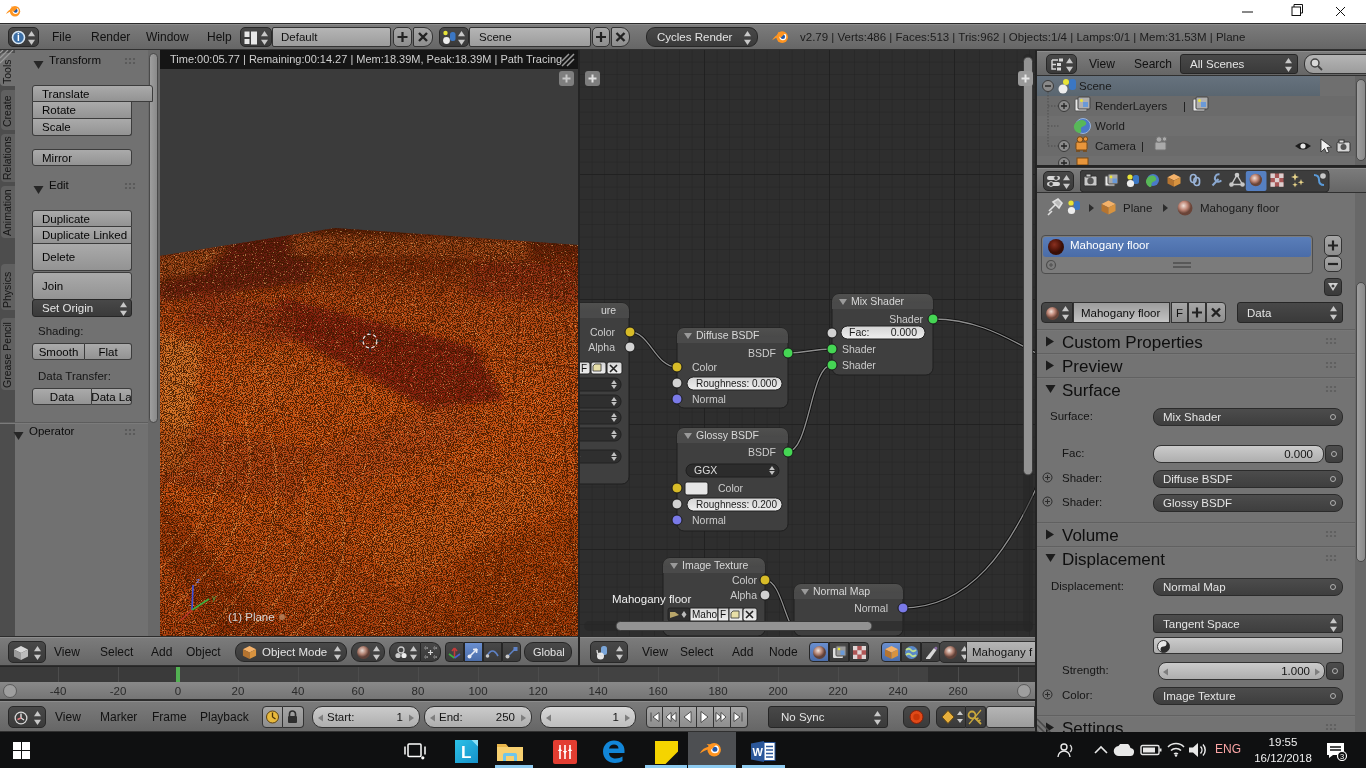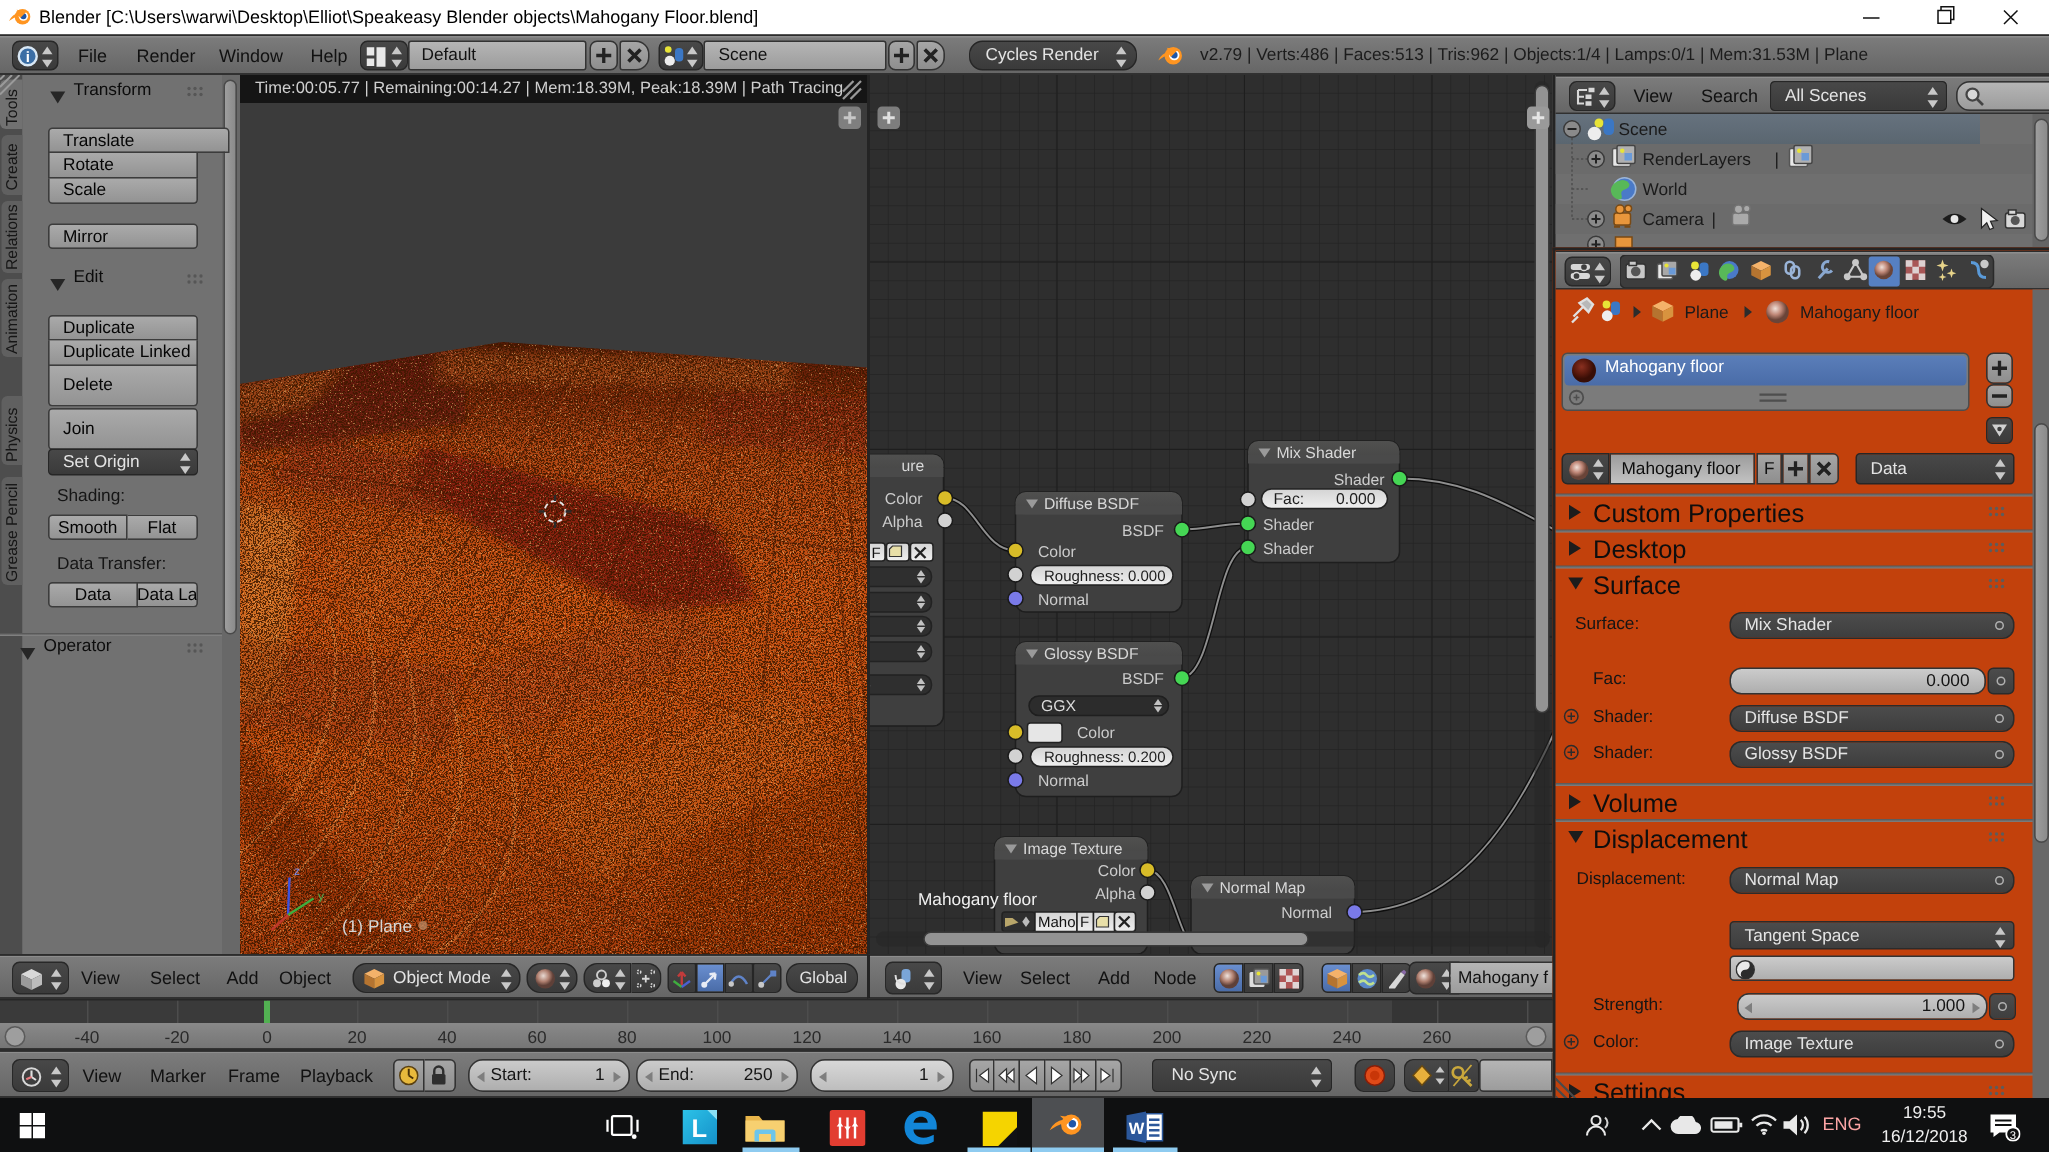--- a/index.html
+++ b/index.html
@@ -23,21 +23,20 @@
 </style></head><body>
 <div id="root">
 
 <div class="abs" id="titlebar" style="left:0;top:0;width:1366px;height:23px;background:#fff">
 <svg class="abs" style="left:5px;top:3px" width="17" height="17" viewBox="0 0 17 17">
         <circle cx="10" cy="8.2" r="5.2" fill="#ff9521"></circle>
         <circle cx="10.6" cy="7.8" r="3.1" fill="#fff"></circle>
         <circle cx="10.6" cy="7.8" r="2" fill="#1f56a9"></circle>
         <path d="M1 11 Q3 6.5 8 5.5 L6 3.5 13 4.5 8.5 9 7.5 7.5 Q3.5 9 1 11Z" fill="#ff9521"></path>
       </svg>
-<div class="abs" style="left:26px;top:4px;font-size:12px;color:#000">Blender [C:\Users\warwi\Desktop\Elliot\Speakeasy Blender objects\Mahogany Floor.blend]</div>
 <svg class="abs" style="left:1230px;top:0" width="136" height="23" viewBox="0 0 136 23" fill="none" stroke="#111" stroke-width="1">
         <path d="M12 12 h11"></path>
         <rect x="62" y="7" width="8.5" height="8.5"></rect>
         <path d="M64 7 v-2.5 h8.5 v8.5 h-2.5"></path>
         <path d="M106 7 l9 9 M115 7 l-9 9"></path>
       </svg>
 </div>
 
 <div class="abs hdr" id="infobar" style="left:0;top:23px;width:1366px;height:27px">
 <div class="abs ebtn" style="left:8px;top:3px;width:31px;height:20px">
@@ -729,21 +728,21 @@
           <rect x="302" y="64" width="5" height="3" fill="#d8d8d8" stroke="#333"></rect>
         </g>
 <circle cx="27" cy="87" r="5.5" fill="#8a8a8a" stroke="#3a3a3a"></circle>
         <path d="M24 87 h6 M27 84 v6" stroke="#222" stroke-width="1.3"></path>
 <rect x="40" y="82" width="11" height="7" fill="#e8963c" stroke="#7a4a14"></rect>
 </svg>
 <div class="abs" style="left:318px;top:26px;width:13px;height:89px;background:#646464"></div>
 <div class="abs" style="left:319px;top:29px;width:10px;height:82px;background:linear-gradient(90deg,#9e9e9e,#8a8a8a);border-radius:5px;border:1px solid #4a4a4a"></div>
 </div>
 
-<div class="abs" id="props" style="left:1035px;top:165px;width:331px;height:567px;background:#c2410c;overflow:hidden;border-left:2px solid #242424;border-top:2px solid #242424">
+<div class="abs" id="props" style="left:1035px;top:165px;width:331px;height:567px;background:#737373;overflow:hidden;border-left:2px solid #242424;border-top:2px solid #242424">
 <div class="abs hdr" style="left:0;top:0;width:331px;height:26px">
 <div class="abs ebtn" style="left:6px;top:3px;width:31px;height:20px">
 <svg class="abs" style="left:3px;top:4px" width="14" height="12" viewBox="0 0 14 12" fill="#d8d8d8">
             <rect x="0" y="0" width="13" height="4" rx="2"></rect>
             <rect x="0" y="6" width="13" height="4" rx="2"></rect>
             <circle cx="9" cy="2" r="2.4" fill="#3e3e3e" stroke="#d8d8d8"></circle>
             <circle cx="4" cy="8" r="2.4" fill="#3e3e3e" stroke="#d8d8d8"></circle>
           </svg>
 <svg class="abs" style="left:18px;top:2px" width="9" height="16" viewBox="0 0 9 16">
             <path d="M4.5 1 L8 6.2 H1Z" fill="#c8c8c8"></path>
@@ -913,21 +912,21 @@
           <circle cx="6" cy="2" r="1.1"></circle>
           <circle cx="10" cy="2" r="1.1"></circle>
           <circle cx="2" cy="6" r="1.1"></circle>
           <circle cx="6" cy="6" r="1.1"></circle>
           <circle cx="10" cy="6" r="1.1"></circle>
         </svg>
 <div class="pdiv" style="top:186px"></div>
 <svg class="abs" style="left:8px;top:193px" width="10" height="11" viewBox="0 0 10 11">
           <path d="M1 0.5 L9 5.5 1 10.5Z" fill="#1c1c1c"></path>
         </svg>
-<div class="phd" style="left:25px;top:190px">Desktop</div>
+<div class="phd" style="left:25px;top:190px">Preview</div>
 <svg class="grip" style="left:288px;top:194px" viewBox="0 0 14 9" fill="#5c5c5c">
           <circle cx="2" cy="2" r="1.1"></circle>
           <circle cx="6" cy="2" r="1.1"></circle>
           <circle cx="10" cy="2" r="1.1"></circle>
           <circle cx="2" cy="6" r="1.1"></circle>
           <circle cx="6" cy="6" r="1.1"></circle>
           <circle cx="10" cy="6" r="1.1"></circle>
         </svg>
 <div class="pdiv" style="top:210px"></div>
 <svg class="abs" style="left:8px;top:217px" width="11" height="10" viewBox="0 0 11 10">

